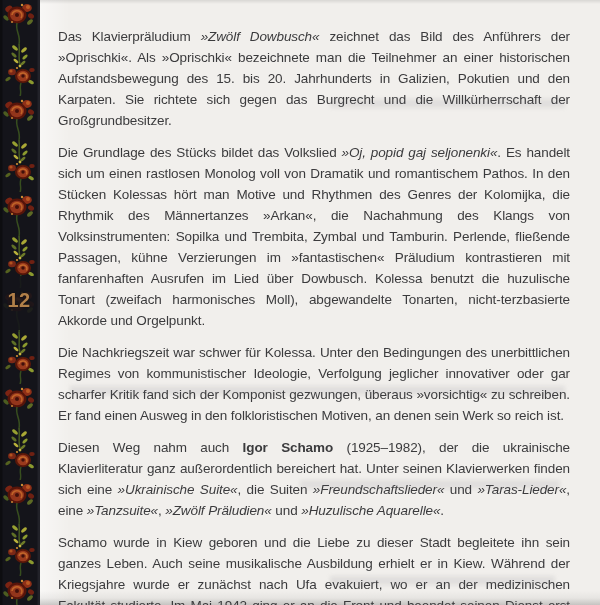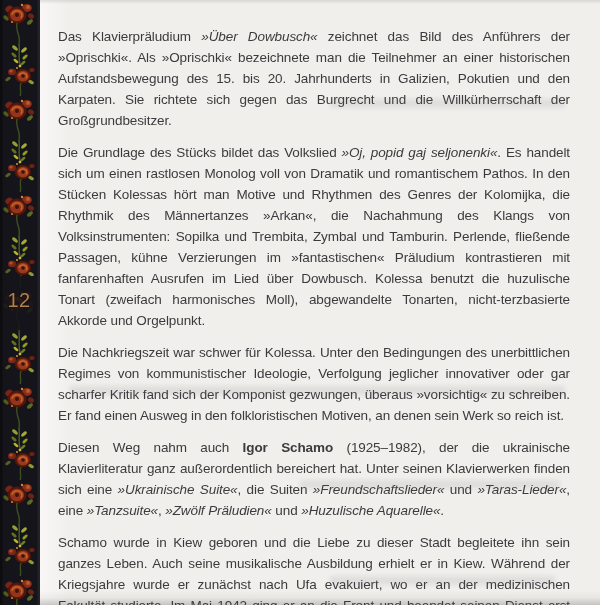--- a/index.html
+++ b/index.html
@@ -24,21 +24,21 @@
   }
   .ornament-strip{
     position:absolute;left:0;top:0;width:40px;height:605px;
     background:var(--border-background);
   }
   .ornament-strip svg{display:block;}
   .page-number{
     position:absolute;left:0;top:289px;width:38px;
     text-align:center;
     color:var(--page-number);
-    font-size:20px;font-weight:400;letter-spacing:0.5px;
+    font-size:20px;font-weight:700;letter-spacing:0.5px;
     text-shadow:0 0 2px rgba(0,0,0,0.6);
   }
   .page-content{
     position:absolute;left:40px;top:0;width:560px;height:605px;
     box-sizing:border-box;
     padding:26px 30px 18px 18px;
   }
   .body-text p{
     margin:0 0 11px 0;
     text-align:justify;
@@ -111,21 +111,21 @@
       <rect x="0" y="276" width="40" height="54" fill="#14141a" opacity="0.88"></rect>
 
       <rect x="0" y="0" width="2.5" height="605" fill="#000000" opacity="0.35"></rect>
       <rect x="37.5" y="0" width="2.5" height="605" fill="#2c2c34" opacity="0.6"></rect>
     </svg>
     <div class="page-number">12</div>
   </aside>
 
   <main class="page-content">
     <div class="body-text">
-        <p><span>Das Klavierpräludium </span><i>»Über Dowbusch«</i><span> zeichnet das Bild des Anführers der »Oprischki«. Als »Oprischki« bezeichnete man die Teilnehmer an einer historischen Aufstandsbewegung des 15. bis 20. Jahrhunderts in Galizien, Pokutien und den Karpaten. Sie richtete sich gegen das Burgrecht und die Willkürherrschaft der Großgrundbesitzer.</span></p>
+        <p><span>Das Klavierpräludium </span><i>»Zwölf Dowbusch«</i><span> zeichnet das Bild des Anführers der »Oprischki«. Als »Oprischki« bezeichnete man die Teilnehmer an einer historischen Aufstandsbewegung des 15. bis 20. Jahrhunderts in Galizien, Pokutien und den Karpaten. Sie richtete sich gegen das Burgrecht und die Willkürherrschaft der Großgrundbesitzer.</span></p>
         <p><span>Die Grundlage des Stücks bildet das Volkslied </span><i>»Oj, popid gaj seljonenki«</i><span>. Es handelt sich um einen rastlosen Monolog voll von Dramatik und romantischem Pathos. In den Stücken Kolessas hört man Motive und Rhythmen des Genres der Kolomijka, die Rhythmik des Männertanzes »Arkan«, die Nachahmung des Klangs von Volksinstrumenten: Sopilka und Trembita, Zymbal und Tamburin. Perlende, fließende Passagen, kühne Verzierungen im »fantastischen« Präludium kontrastieren mit fanfarenhaften Ausrufen im Lied über Dowbusch. Kolessa benutzt die huzulische Tonart (zweifach harmonisches Moll), abgewandelte Tonarten, nicht-terzbasierte Akkorde und Orgelpunkt.</span></p>
         <p><span>Die Nachkriegszeit war schwer für Kolessa. Unter den Bedingungen des unerbittlichen Regimes von kommunistischer Ideologie, Verfolgung jeglicher innovativer oder gar scharfer Kritik fand sich der Komponist gezwungen, überaus »vorsichtig« zu schreiben. Er fand einen Ausweg in den folkloristischen Motiven, an denen sein Werk so reich ist.</span></p>
         <p><span>Diesen Weg nahm auch </span><b>Igor Schamo</b><span> (1925–1982), der die ukrainische Klavierliteratur ganz außerordentlich bereichert hat. Unter seinen Klavierwerken finden sich eine </span><i>»Ukrainische Suite«</i><span>, die Suiten </span><i>»Freundschaftslieder«</i><span> und </span><i>»Taras-Lieder«</i><span>, eine </span><i>»Tanzsuite«</i><span>, </span><i>»Zwölf Präludien«</i><span> und </span><i>»Huzulische Aquarelle«</i><span>.</span></p>
         <p><span>Schamo wurde in Kiew geboren und die Liebe zu dieser Stadt begleitete ihn sein ganzes Leben. Auch seine musikalische Ausbildung erhielt er in Kiew. Während der Kriegsjahre wurde er zunächst nach Ufa evakuiert, wo er an der medizinischen Fakultät studierte. Im Mai 1942 ging er an die Front und beendet seinen Dienst erst 1946. Die Erlebnisse dieses Krieges finden einen Widerschein in vielen seiner Kompositionen.</span></p>
       </div>
   </main>
 
   <div class="ghost" style="left:330px;top:99px;width:235px;height:9px;"></div>
   <div class="ghost" style="left:70px;top:386px;width:495px;height:9px;"></div>
   <div class="ghost" style="left:300px;top:480px;width:260px;height:9px;"></div>

